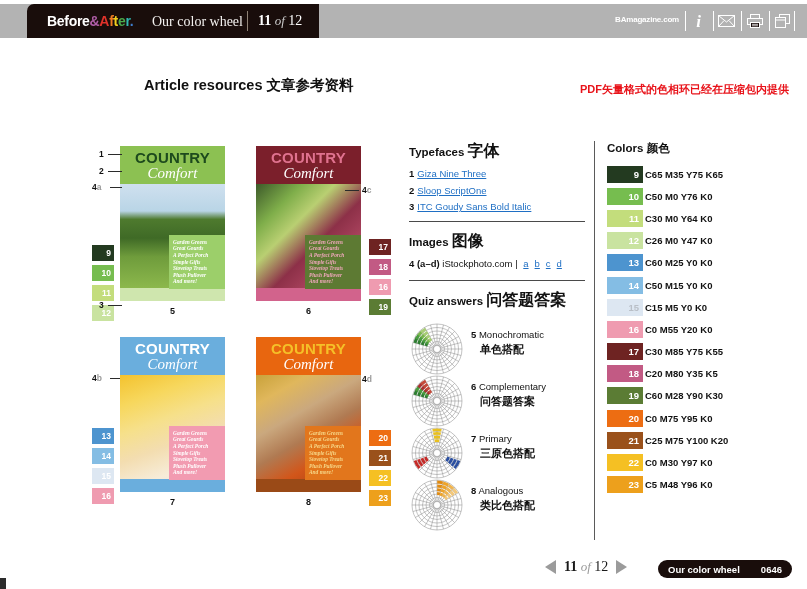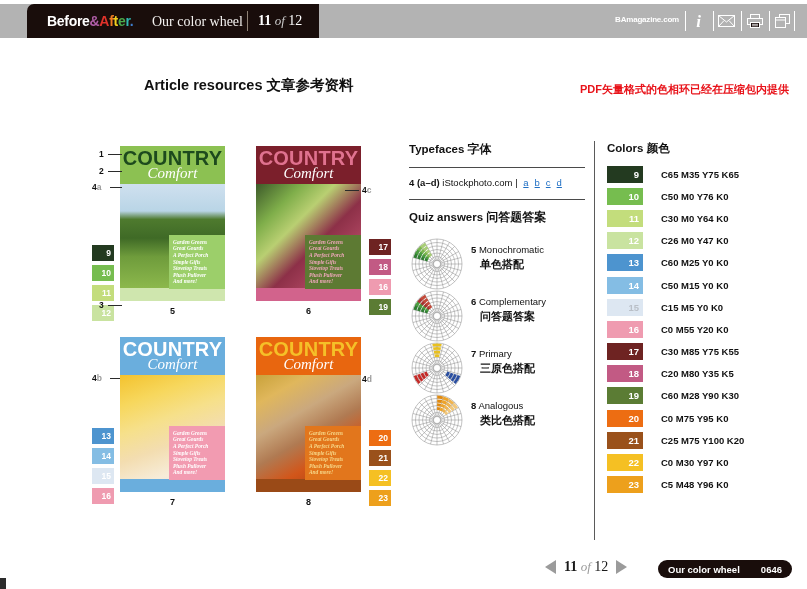--- a/index.html
+++ b/index.html
@@ -76,21 +76,21 @@
     text-align:right; color:#e8131a; font-size:11px; font-weight:bold;
     line-height:14px; white-space:nowrap;
   }
   .cover{ position:absolute; width:105px; height:155px; overflow:hidden; }
   .cover .masthead{
     position:absolute; left:0; top:0; width:100%; height:38px;
     display:flex; flex-direction:column; align-items:center; justify-content:center;
   }
   .cover .mh1{
     font-family:"Liberation Sans", sans-serif; font-weight:bold;
-    font-size:20px; letter-spacing:0.2px; line-height:14px;
+    font-size:15px; letter-spacing:0.2px; line-height:14px;
     -webkit-text-stroke:0;
   }
   .cover .mh2{
     font-family:"Liberation Serif", serif; font-style:italic;
     font-size:15px; line-height:14px; margin-top:1px;
   }
   .cover .photo{ position:absolute; left:0; top:38px; width:105px; height:104px; }
   .cover .lines{
     position:absolute; right:0; bottom:12px; width:56px; padding:4px 4px;
     font-family:"Liberation Serif", serif; font-style:italic; font-weight:bold;
@@ -114,21 +114,21 @@
   }
   .callout .sub{ color:#999999; }
   .leader{ position:absolute; height:1px; background:#2b2b2b; }
 
   
   #mid-col{ position:absolute; left:409px; top:141px; width:180px; }
   .mid-h{
     font-size:11.5px; font-weight:bold; color:#111; margin-bottom:6px;
     white-space:nowrap;
   }
-  .mid-h .cn{ font-size:12px;margin-top:26px; }
+  .mid-h .cn{ font-size:16px;margin-top:26px; }
   .tf-row{ font-size:9.5px; color:#111; margin-bottom:5.5px; white-space:nowrap; }
   .tf-row b{ font-weight:bold; margin-right:3px; }
   .tf-row a{ color:#1f6fc4; text-decoration:underline; }
   .mid-rule{ height:1px; background:#4a4a4a; margin:9px 0 9px 0; width:176px; }
   #images-row{ font-size:9.5px; color:#111; white-space:nowrap; }
   #images-row a{ color:#1f6fc4; text-decoration:underline; margin:0 3px; }
   .quiz-item{ position:relative; height:52px; }
   .quiz-item .wheel{ position:absolute; left:0; top:0; }
   .quiz-item .qtext{ position:absolute; left:62px; top:8px; white-space:nowrap; }
   .quiz-item .qen{ font-size:9.5px; color:#111; }
@@ -141,21 +141,21 @@
 
   
   #colors-col{ position:absolute; left:607px; top:141px; width:190px; }
   #colors-h{ font-size:11.5px; font-weight:bold; color:#111; margin-bottom:7px; }
   .color-row{ display:flex; align-items:center; height:22.2px; }
   .color-chip{
     width:36px; height:17px; color:#ffffff; font-size:9.5px; font-weight:bold;
     display:flex; align-items:center; justify-content:flex-end;
     padding-right:4px; flex:none;
   }
-  .color-val{ font-size:9.5px; font-weight:bold; color:#111; margin-left:18px; white-space:nowrap; }
+  .color-val{ font-size:9.5px; font-weight:bold; color:#111; margin-left:2px; white-space:nowrap; }
 
   
   #footer-nav{
     position:absolute; left:545px; top:559px;
     display:flex; align-items:center; gap:8px;
   }
   .arrow{ width:0; height:0; }
   #arrow-prev{ border-top:7px solid transparent; border-bottom:7px solid transparent; border-right:11px solid #9b9b9b; }
   #arrow-next{ border-top:7px solid transparent; border-bottom:7px solid transparent; border-left:11px solid #9b9b9b; }
   #footer-page{ font-family:"Liberation Serif", serif; font-size:14px; color:#1a1a1a; white-space:nowrap; }
@@ -328,23 +328,32 @@
       <div class="swatch" style="background: rgb(237, 160, 28);">23</div>
     </div>
     <div class="callout" style="left: 362px; top: 374px;"><span>4</span><span class="sub">d</span></div>
   </div>
 
 <div id="mid-col">
   <div class="mid-h">
     <span>Typefaces</span>
     <span class="cn">字体</span>
   </div>
+  <div id="typefaces-list">
+      <div class="tf-row"><b>1</b><a href="#">Giza Nine Three</a></div>
+      <div class="tf-row"><b>2</b><a href="#">Sloop ScriptOne</a></div>
+      <div class="tf-row"><b>3</b><a href="#">ITC Goudy Sans Bold Italic</a></div>
+    </div>
 
   <div class="mid-rule"></div>
 
+  <div class="mid-h">
+    <span>Images</span>
+    <span class="cn">图像</span>
+  </div>
   <div id="images-row">
     <b>4</b>
     <b>(a–d)</b>
     <span>iStockphoto.com</span>
     <span>|</span>
     <span id="image-links"><a href="#">a</a><a href="#">b</a><a href="#">c</a><a href="#">d</a></span>
   </div>
 
   <div class="mid-rule" style="margin-top:11px;"></div>
 

